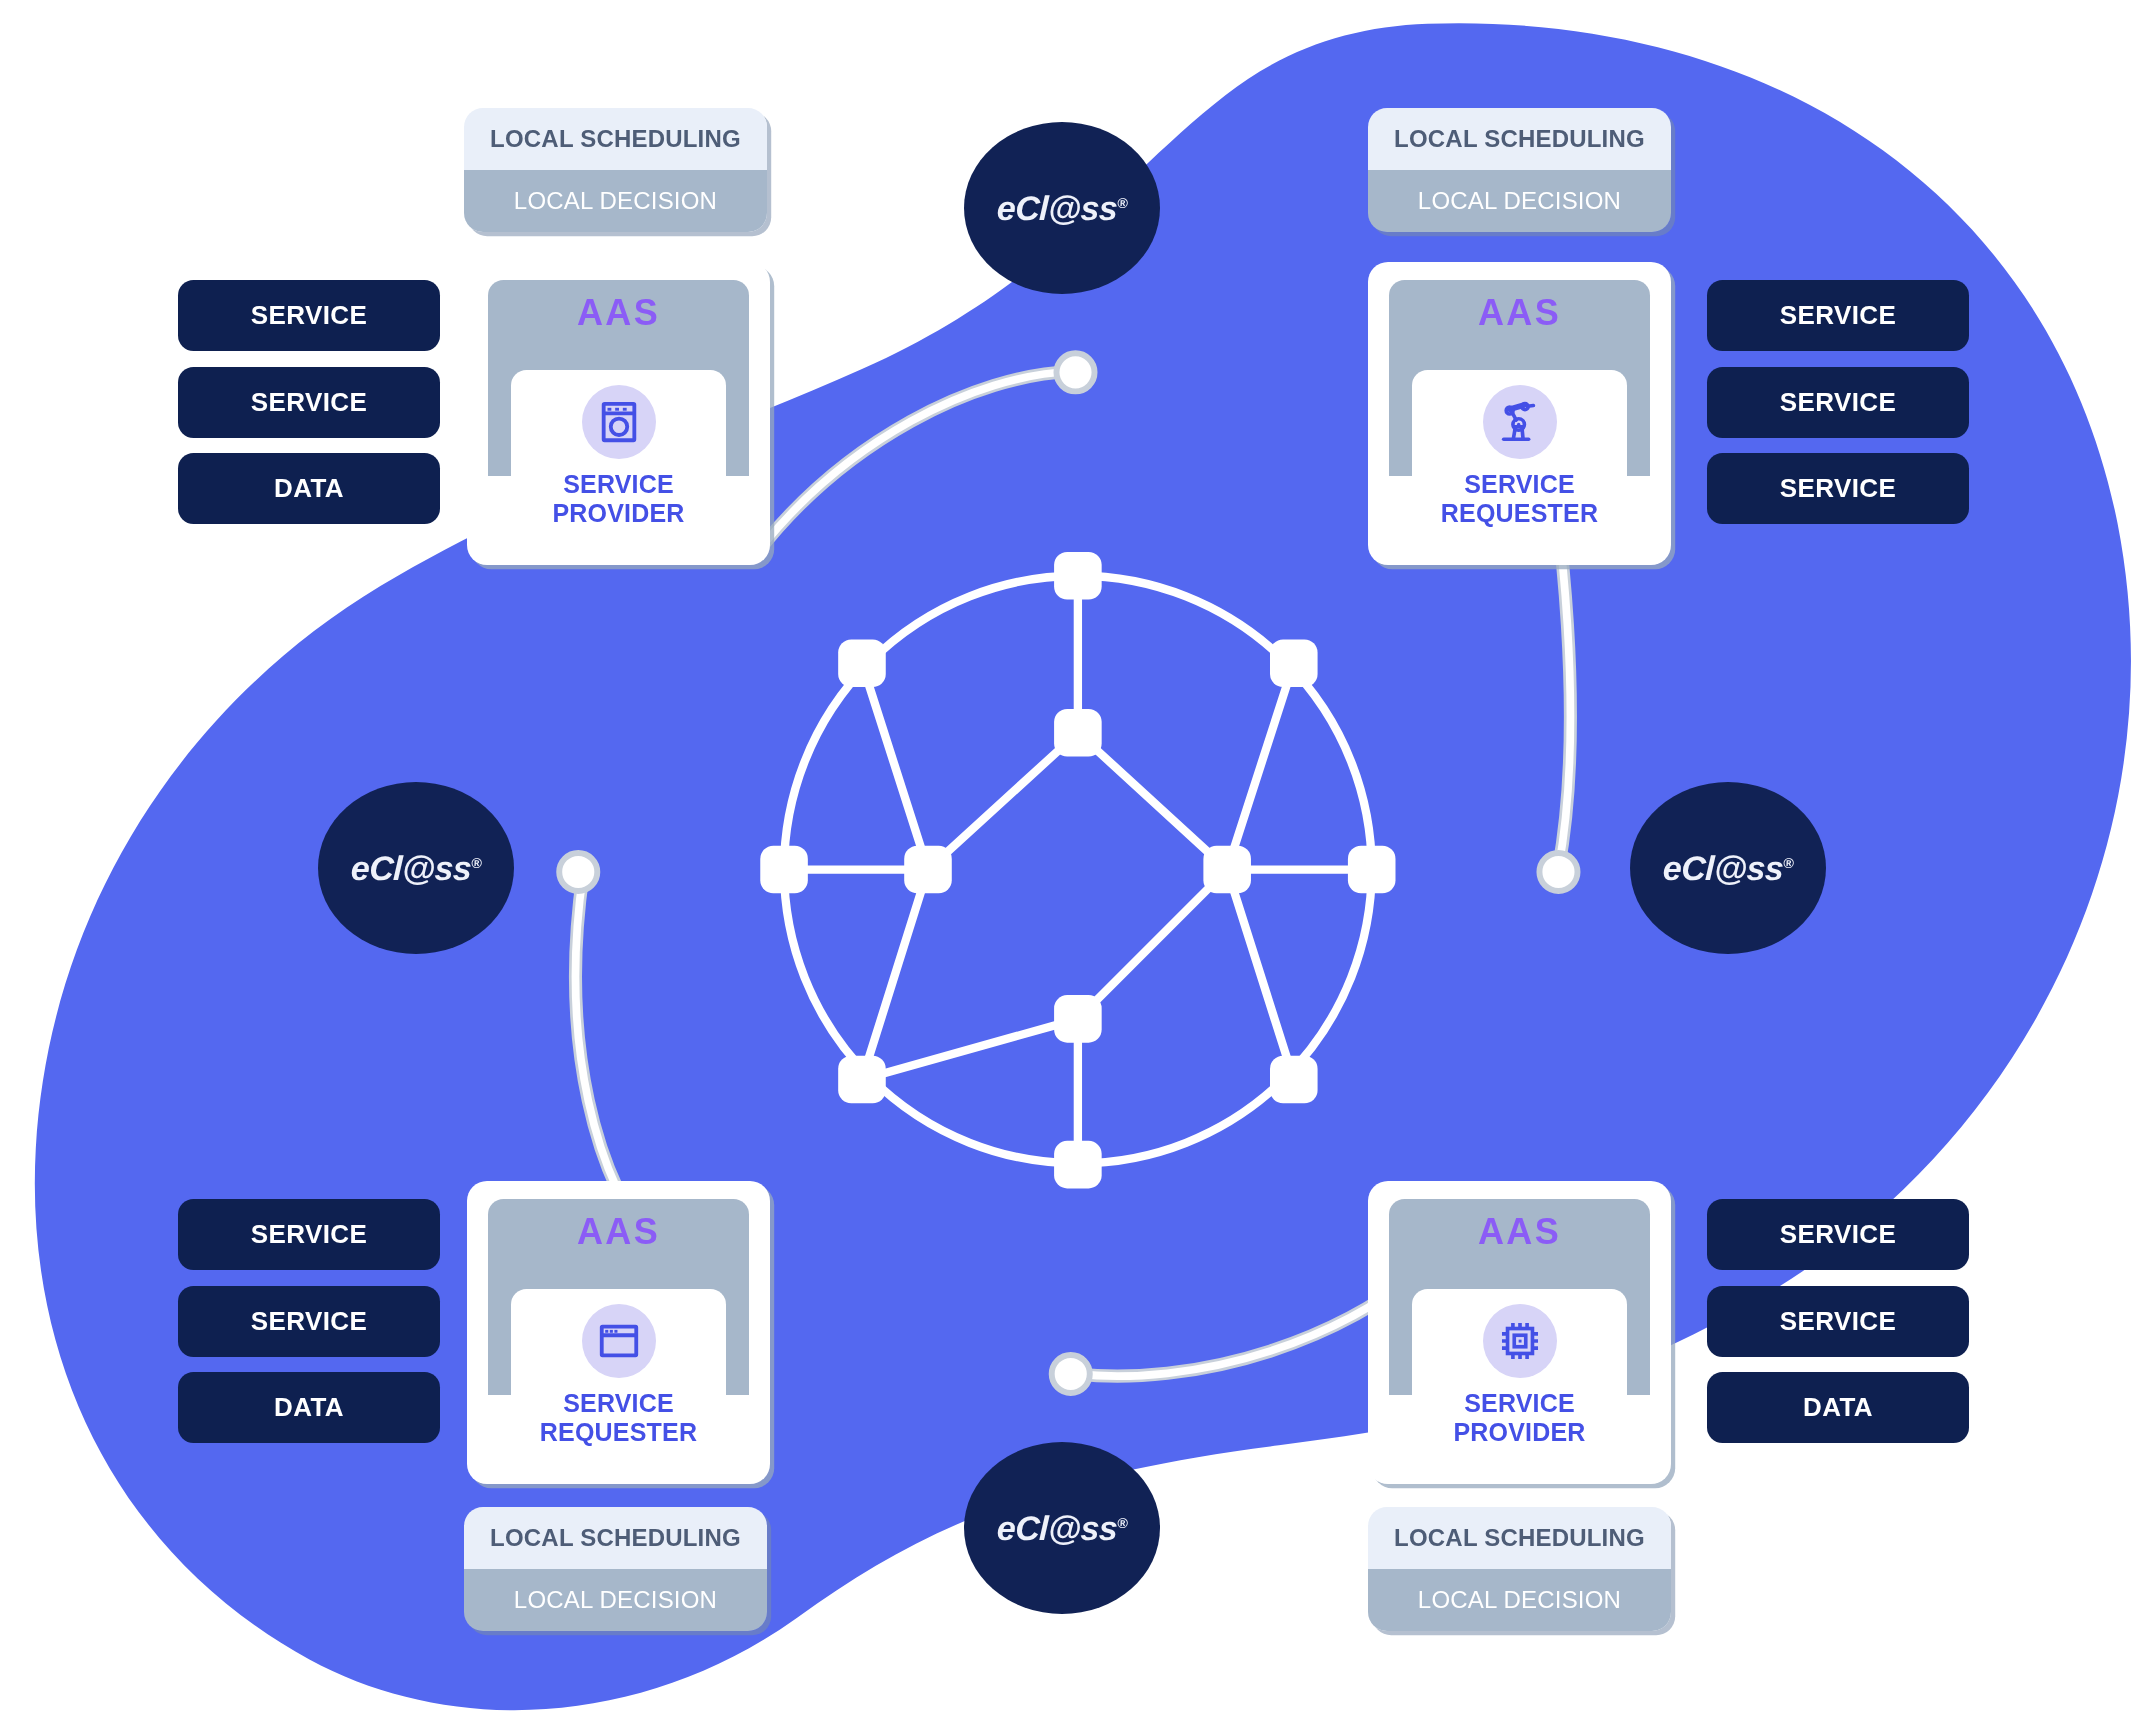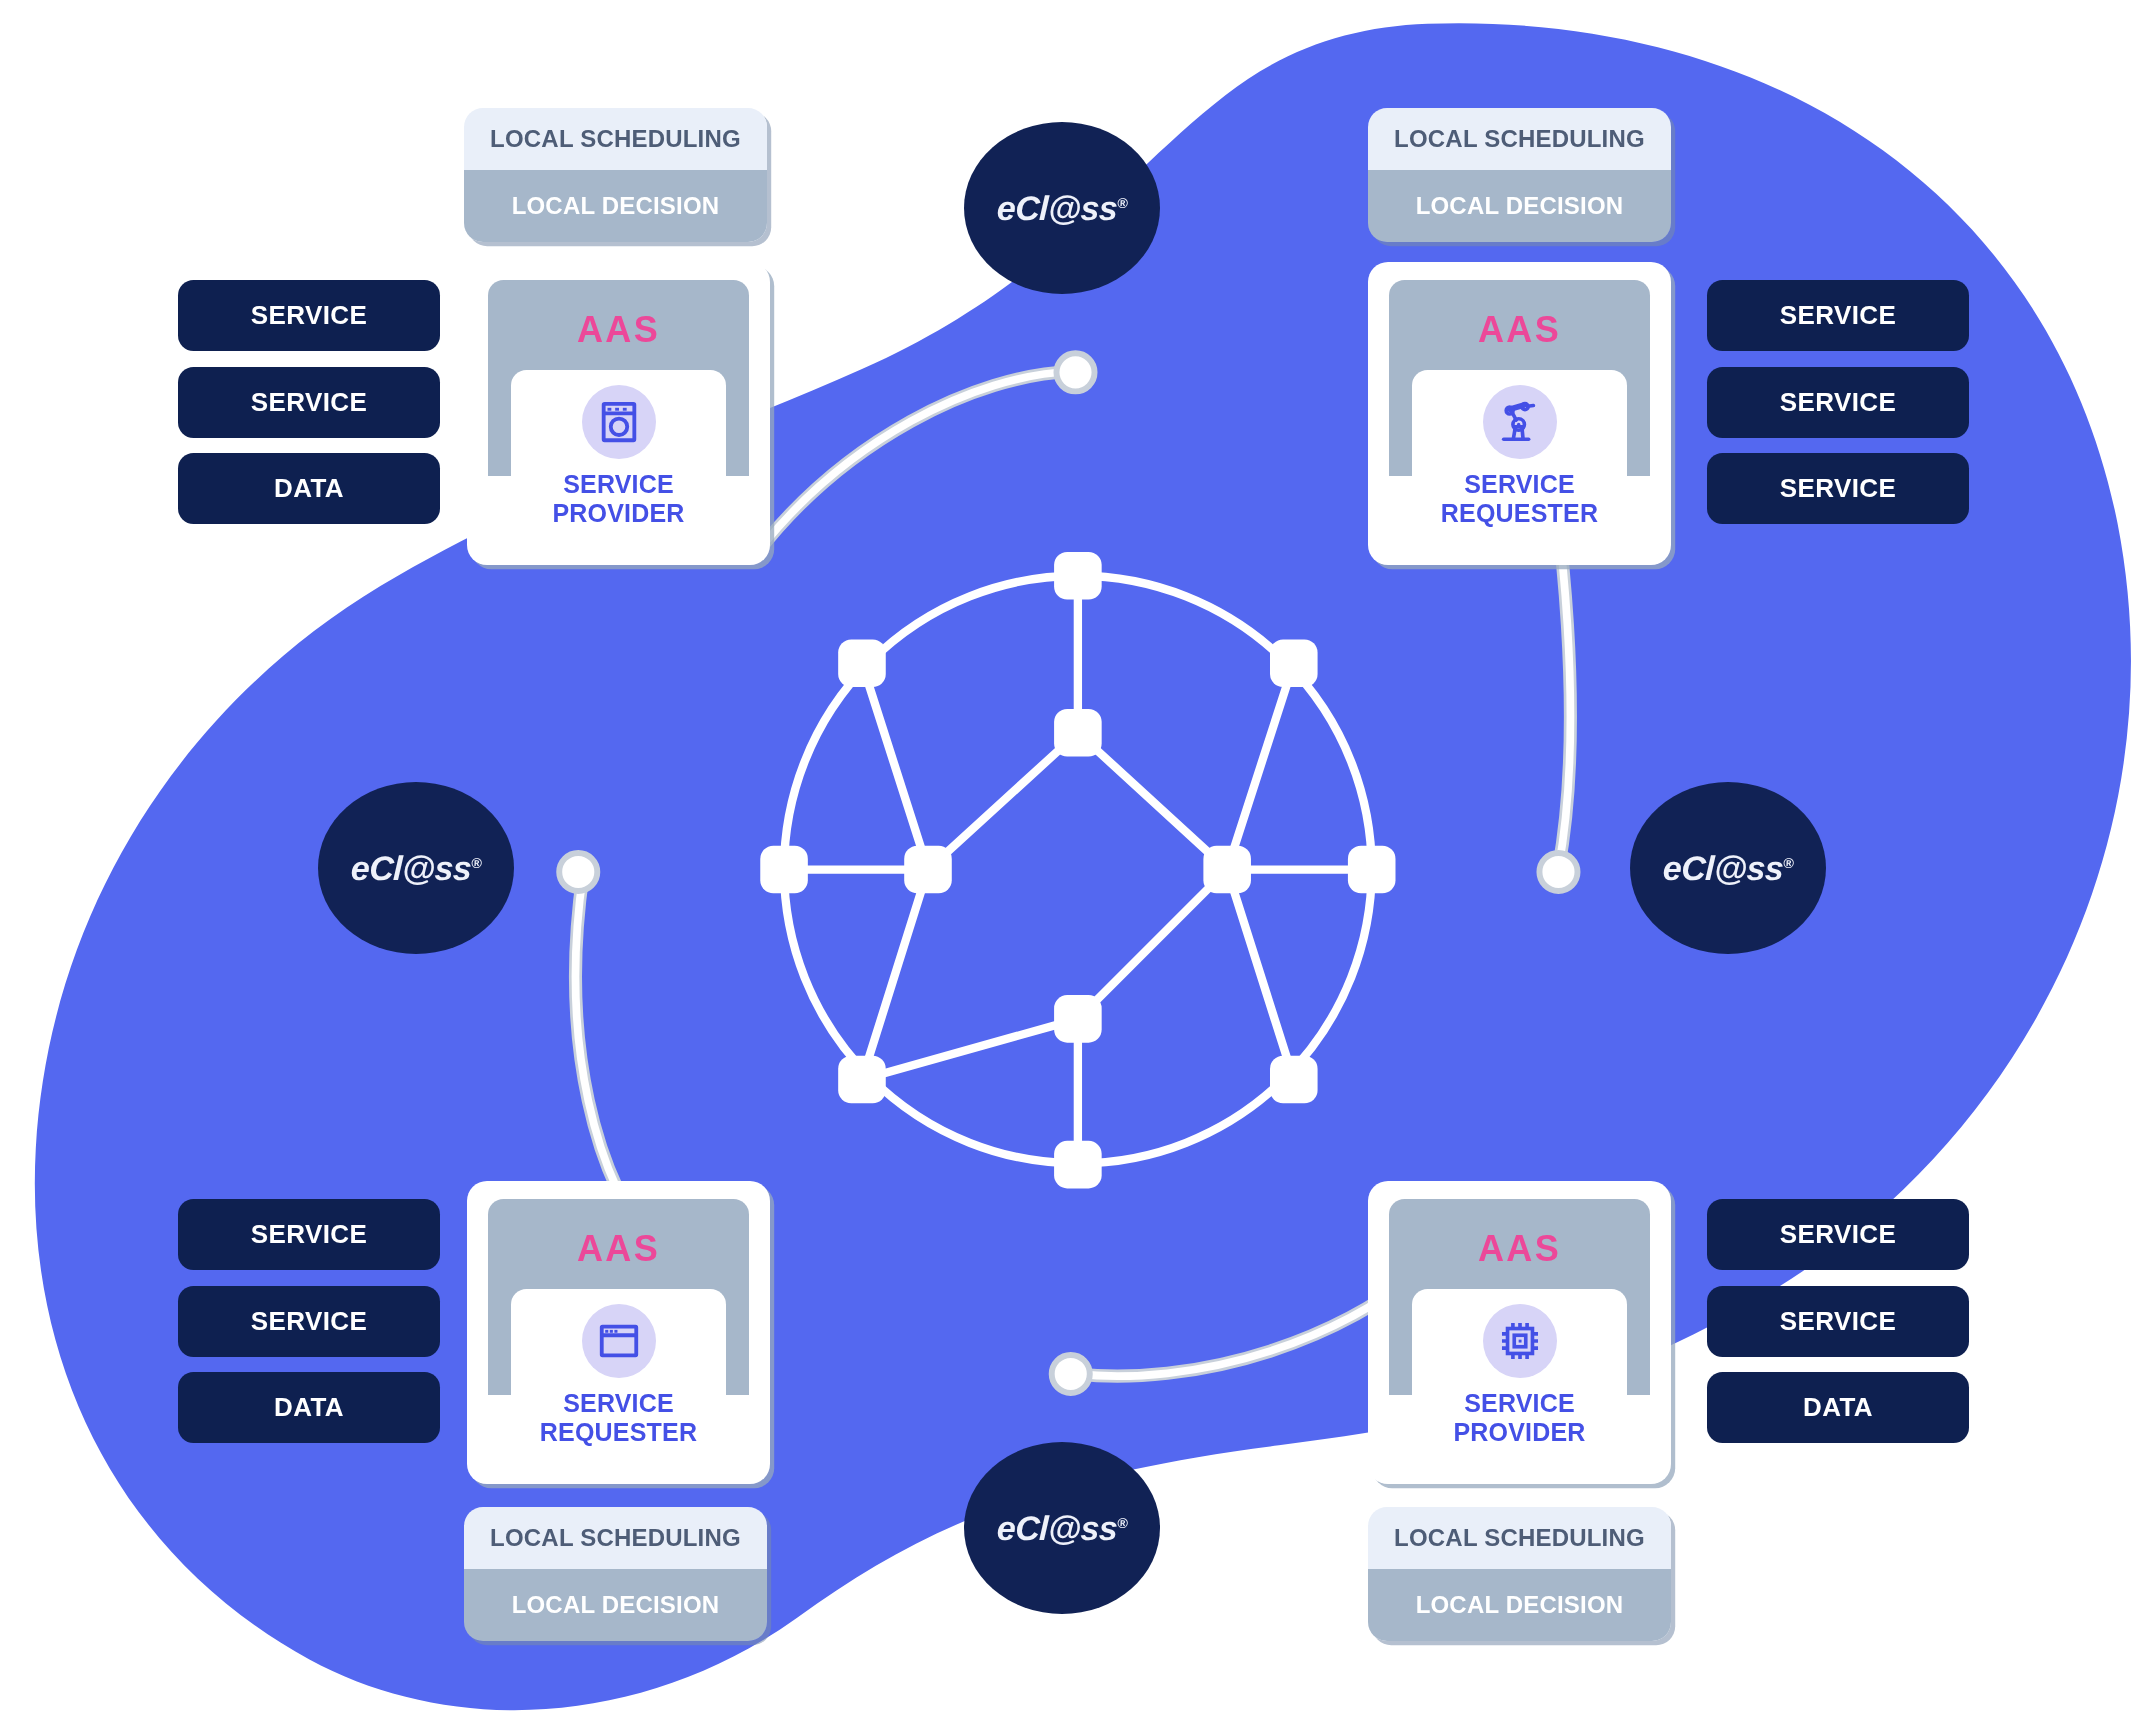--- a/index.html
+++ b/index.html
@@ -32,22 +32,22 @@
     overflow:hidden;
     box-shadow:4.2px 4.2px 0 rgba(120,140,170,.55);
   }
   .ls-top{
     background:#e9eff9;color:#4e5d77;
     height:62px;display:flex;align-items:center;justify-content:center;
     font-size:24px;font-weight:bold;letter-spacing:0.2px;
   }
   .ls-bot{
     background:#a6b7ca;color:#ffffff;
-    height:72px;display:flex;align-items:center;justify-content:center;
-    font-size:24px;font-weight:bold;letter-spacing:0.2px;
+    height:62px;display:flex;align-items:center;justify-content:center;
+    font-size:24px;font-weight:normal;letter-spacing:0.2px;
   }
 
   
   .aas{
     position:absolute;
     width:303px;height:303px;
     background:#ffffff;
     border-radius:20px;
     box-shadow:4.2px 4.2px 0 rgba(150,168,190,.75);
     overflow:hidden;
@@ -59,22 +59,22 @@
     position:absolute;left:0;top:0;width:100%;height:196px;
     background:#a6b7ca;
     border-radius:15.5px 15.5px 0 0;
   }
   .aas-arch-cut{
     position:absolute;left:22.6px;top:90px;right:22.6px;bottom:-12px;
     background:#ffffff;
     border-radius:15.5px 15.5px 0 0;
   }
   .aas-title{
-    position:absolute;left:0;top:29px;width:100%;
-    text-align:center;color:#ec4899;
+    position:absolute;left:0;top:12px;width:100%;
+    text-align:center;color:#8b5cf6;
     font-size:36px;font-weight:bold;letter-spacing:2.4px;
   }
   .aas-iconwrap{
     position:absolute;left:50%;top:105px;transform:translateX(-50%);
     width:74px;height:74px;border-radius:50%;
     background:#d7d4f7;
     display:flex;align-items:center;justify-content:center;
   }
   .aas-role{
     position:absolute;left:0;top:190px;width:100%;

